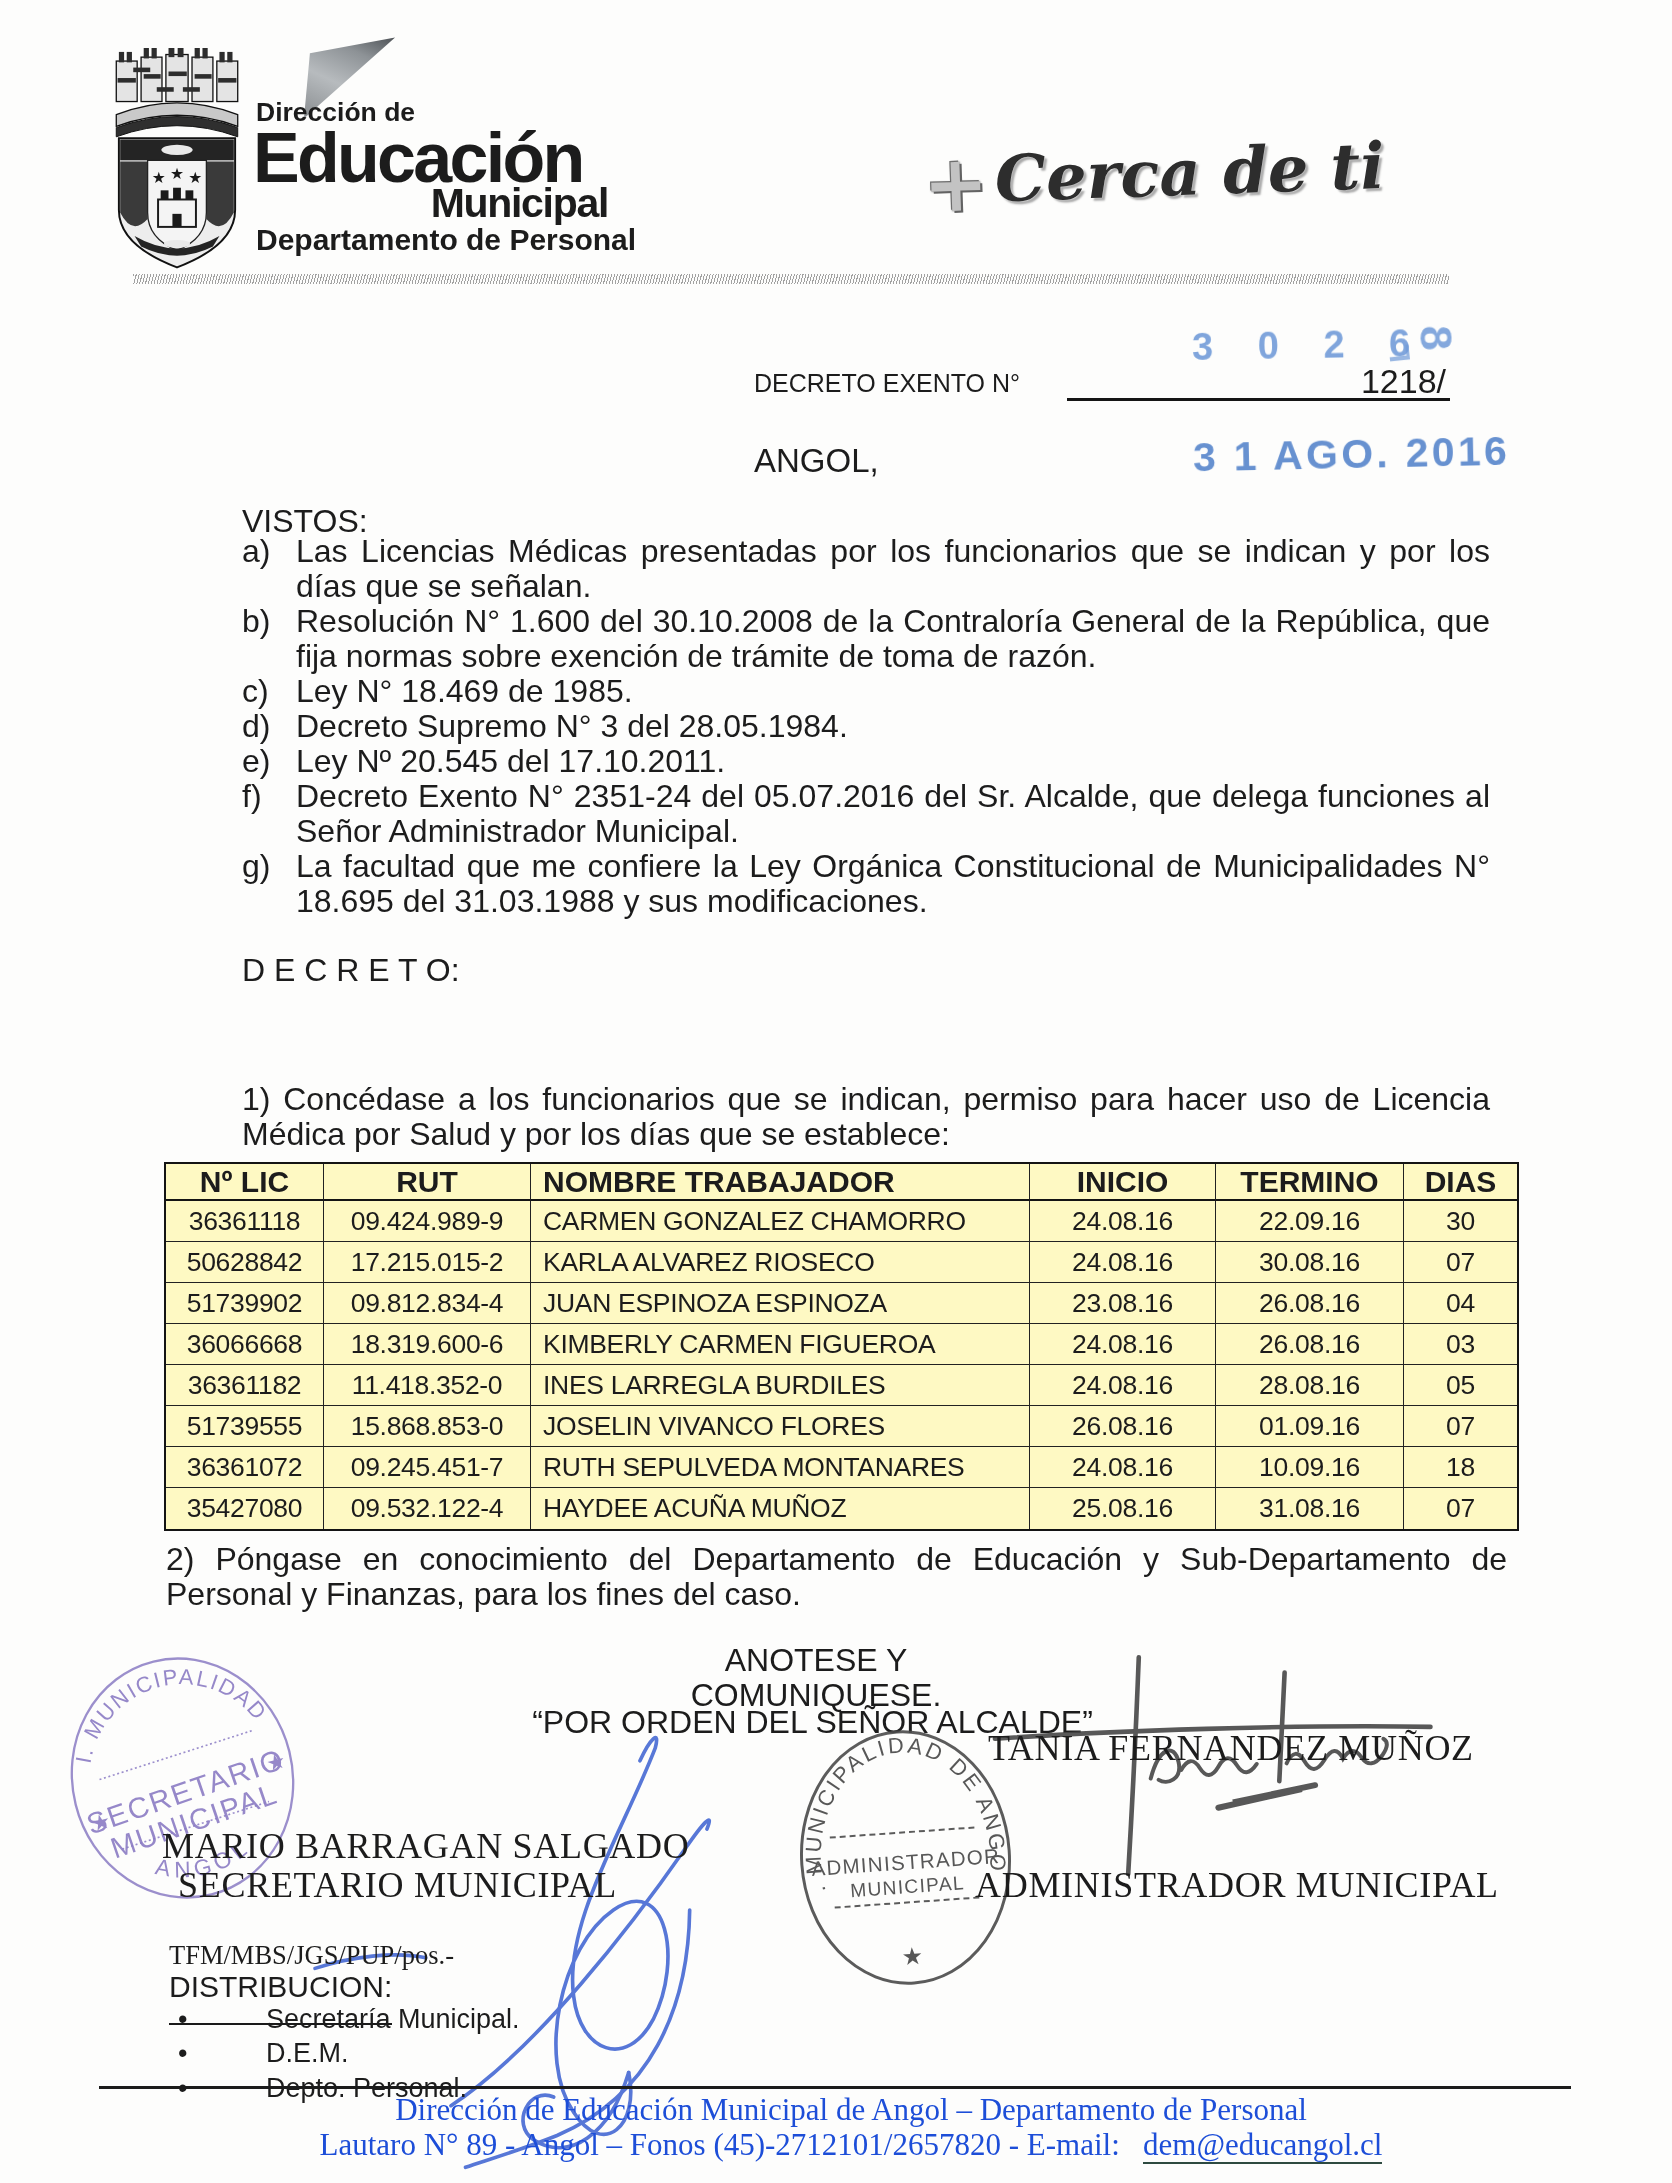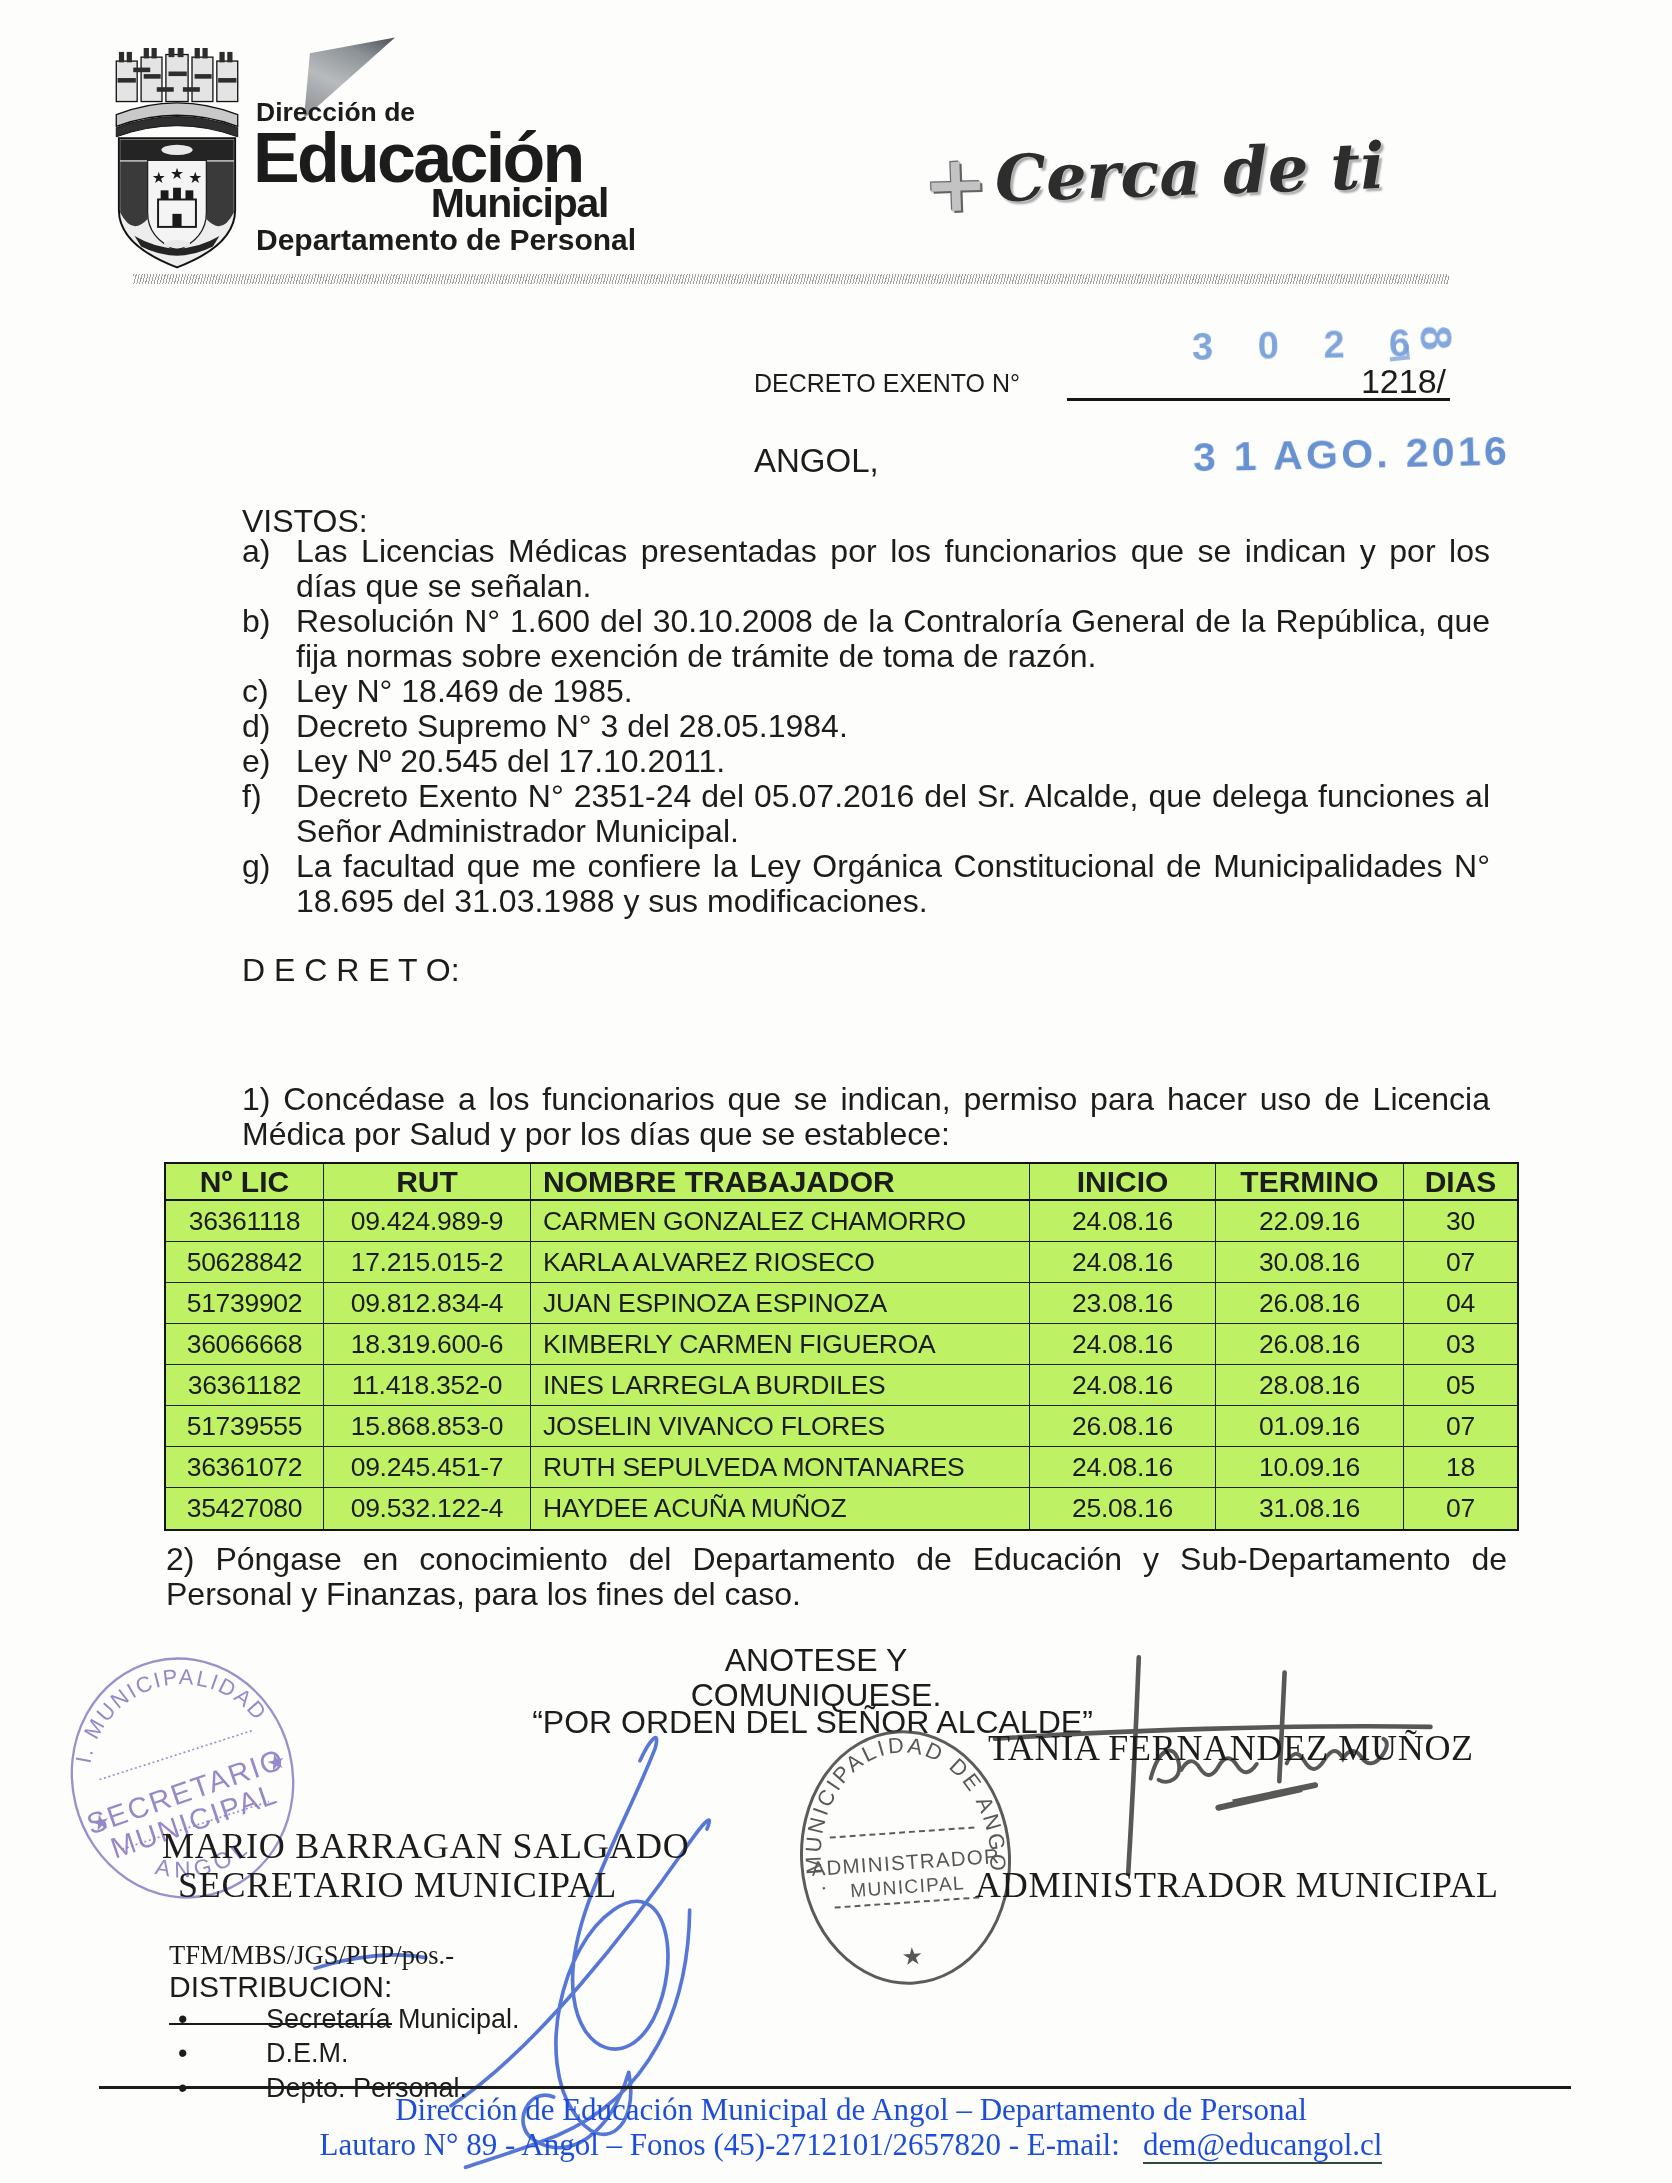--- a/index.html
+++ b/index.html
@@ -67,21 +67,21 @@
   .v-item { position:relative; padding-left:54px; text-align:justify; }
   .v-letter { position:absolute; left:0; top:0; }
   .decreto-heading { left:242px; top:953px; }
   .p1 { left:242px; top:1082px; width:1248px; text-align:justify; }
   .p2 { left:166px; top:1542px; width:1341px; text-align:justify; }
   .anotese { left:597px; top:1643px; width:438px; text-align:center; }
   .por-orden { left:524px; top:1705px; width:577px; text-align:center; }
 
   
   .tbl {
-    left:164px; top:1162px; border:2.7px solid #141414; background:#bef264;
+    left:164px; top:1162px; border:2.7px solid #141414; background:#fef9c3;
     display:grid; grid-template-columns:158px 207px 499px 186px 188px 113px;
   }
   .tbl .c { border-right:1.7px solid #222; border-bottom:1.7px solid #222;
     display:flex; align-items:center; justify-content:center; }
   .tbl .c:nth-child(6n) { border-right:none; }
   .tbl .hc { height:37px; font-weight:bold; font-size:30px; border-bottom:2.7px solid #141414; }
   .tbl .dc { height:41px; font-size:26.5px; letter-spacing:-0.3px; }
   .tbl .name { justify-content:flex-start; padding-left:12px; }
   .tbl .last-row { border-bottom:none; }
 

